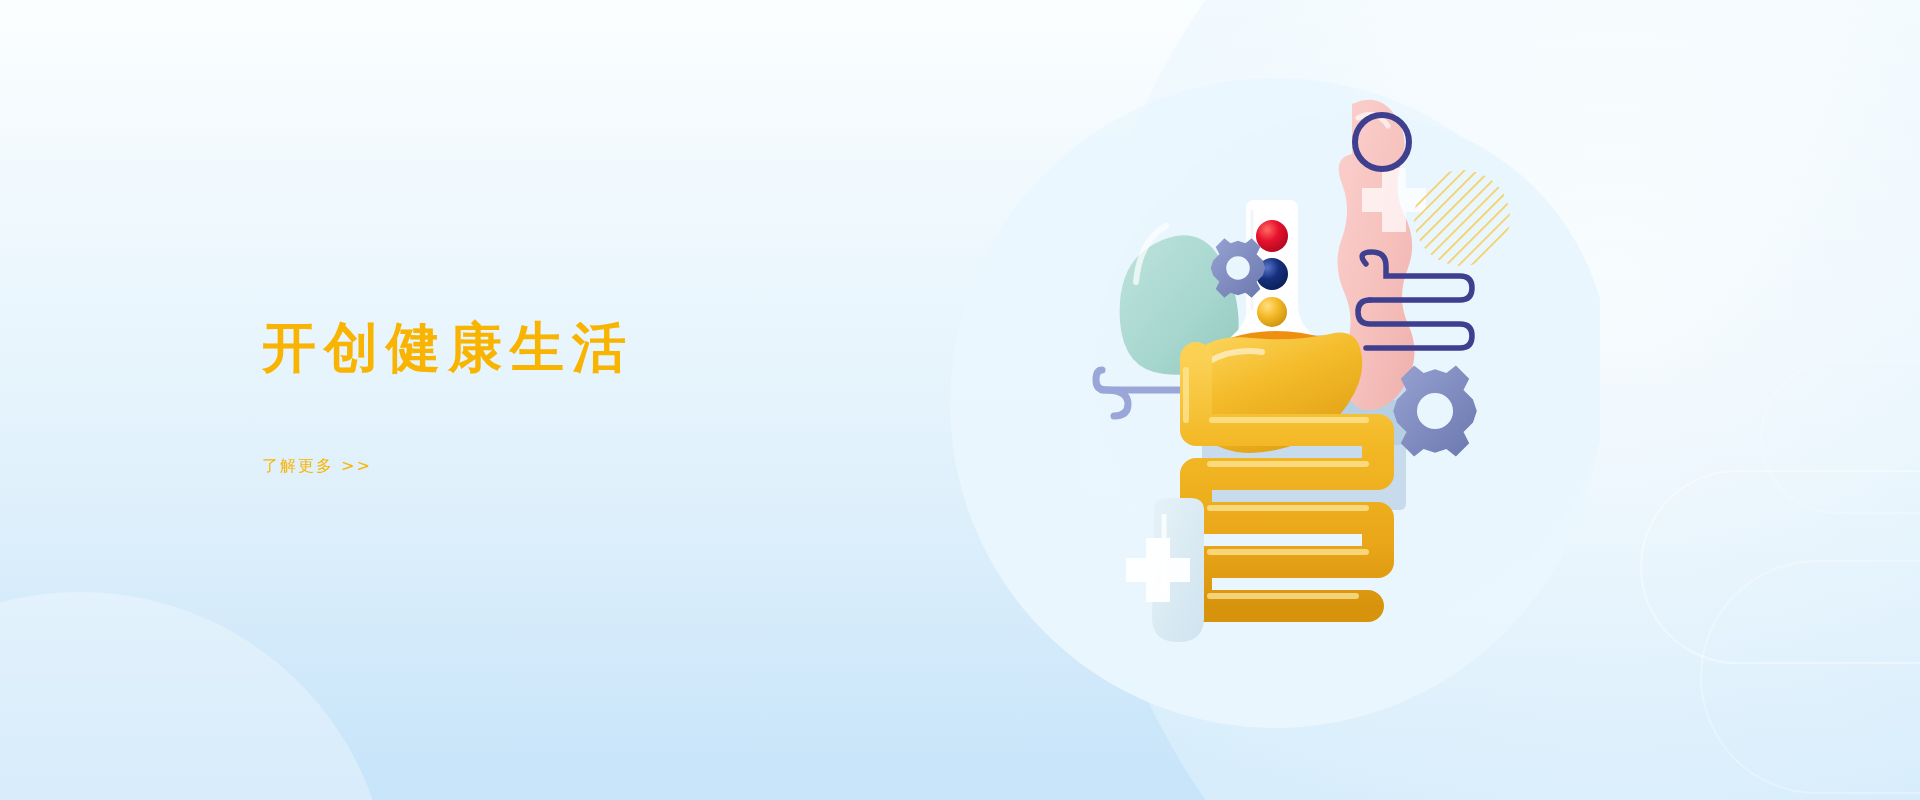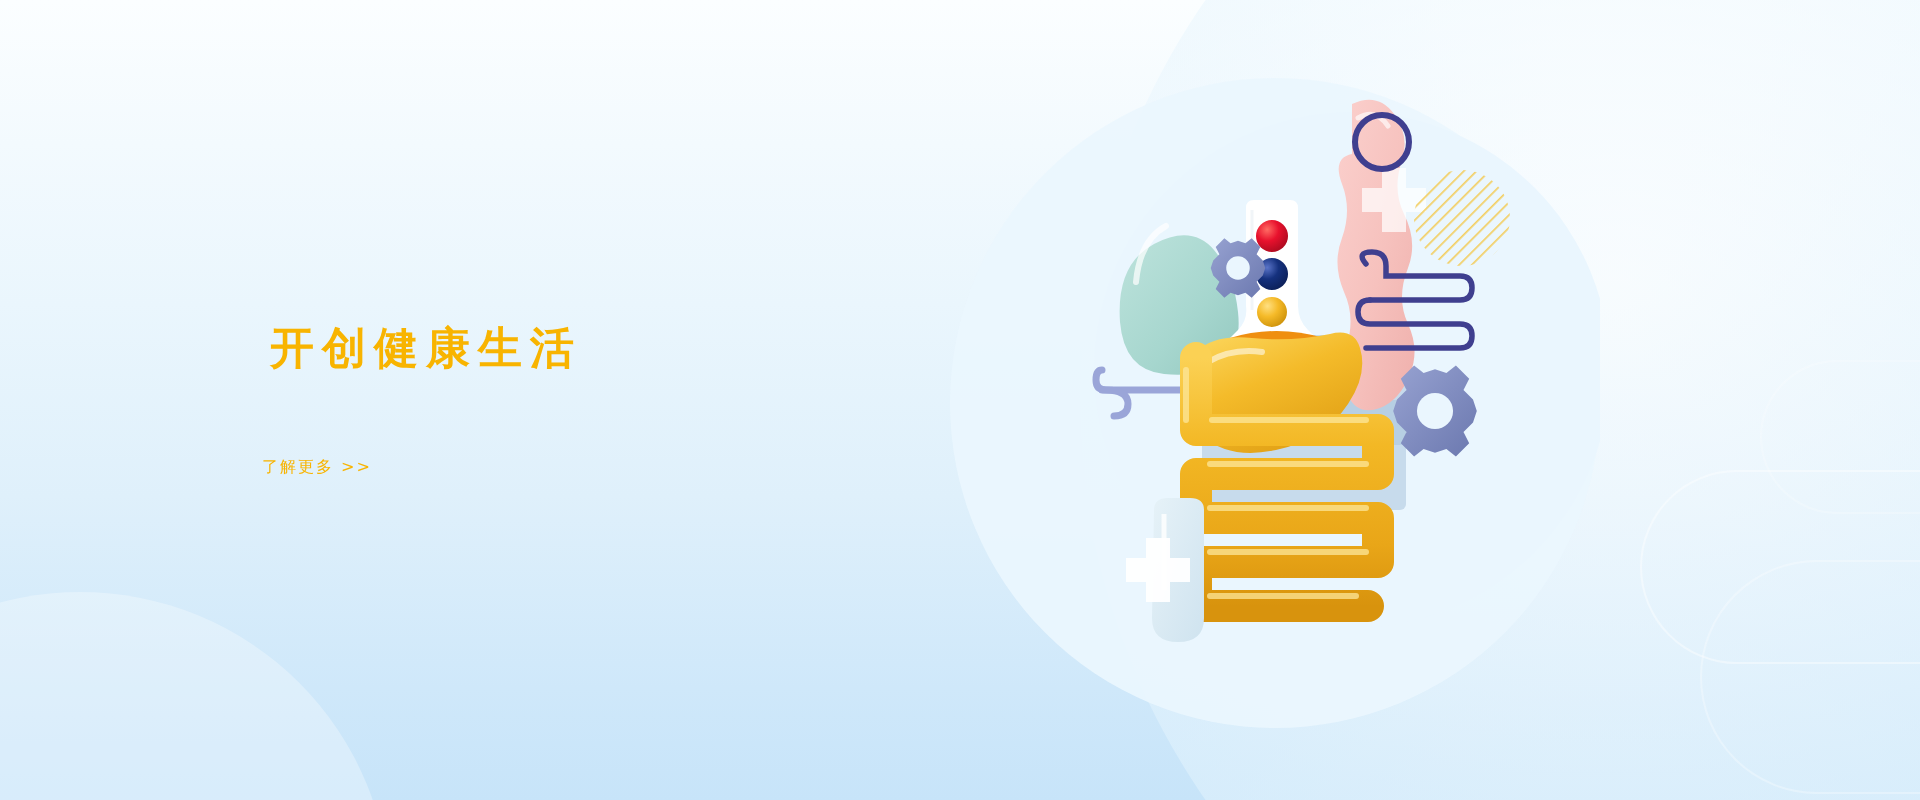--- a/index.html
+++ b/index.html
@@ -80,25 +80,25 @@
 
   
   .hero-text {
     position: absolute;
     left: 262px;
     top: 306px;
     width: 700px;
   }
   .headline {
     color: #f8b400;
-    font-size: 44px;
+    font-size: 54px;
     font-weight: 700;
     letter-spacing: 8px;
     line-height: 1.56;
-    margin: 8px;
+    margin: 0;
     white-space: nowrap;
     font-family: "DejaVu Sans", "Liberation Sans", sans-serif;
   }
   .more-link {
     display: inline-block;
     margin-top: 66px;
     color: #f8b400;
     font-size: 16px;
     letter-spacing: 2px;
     text-decoration: none;

